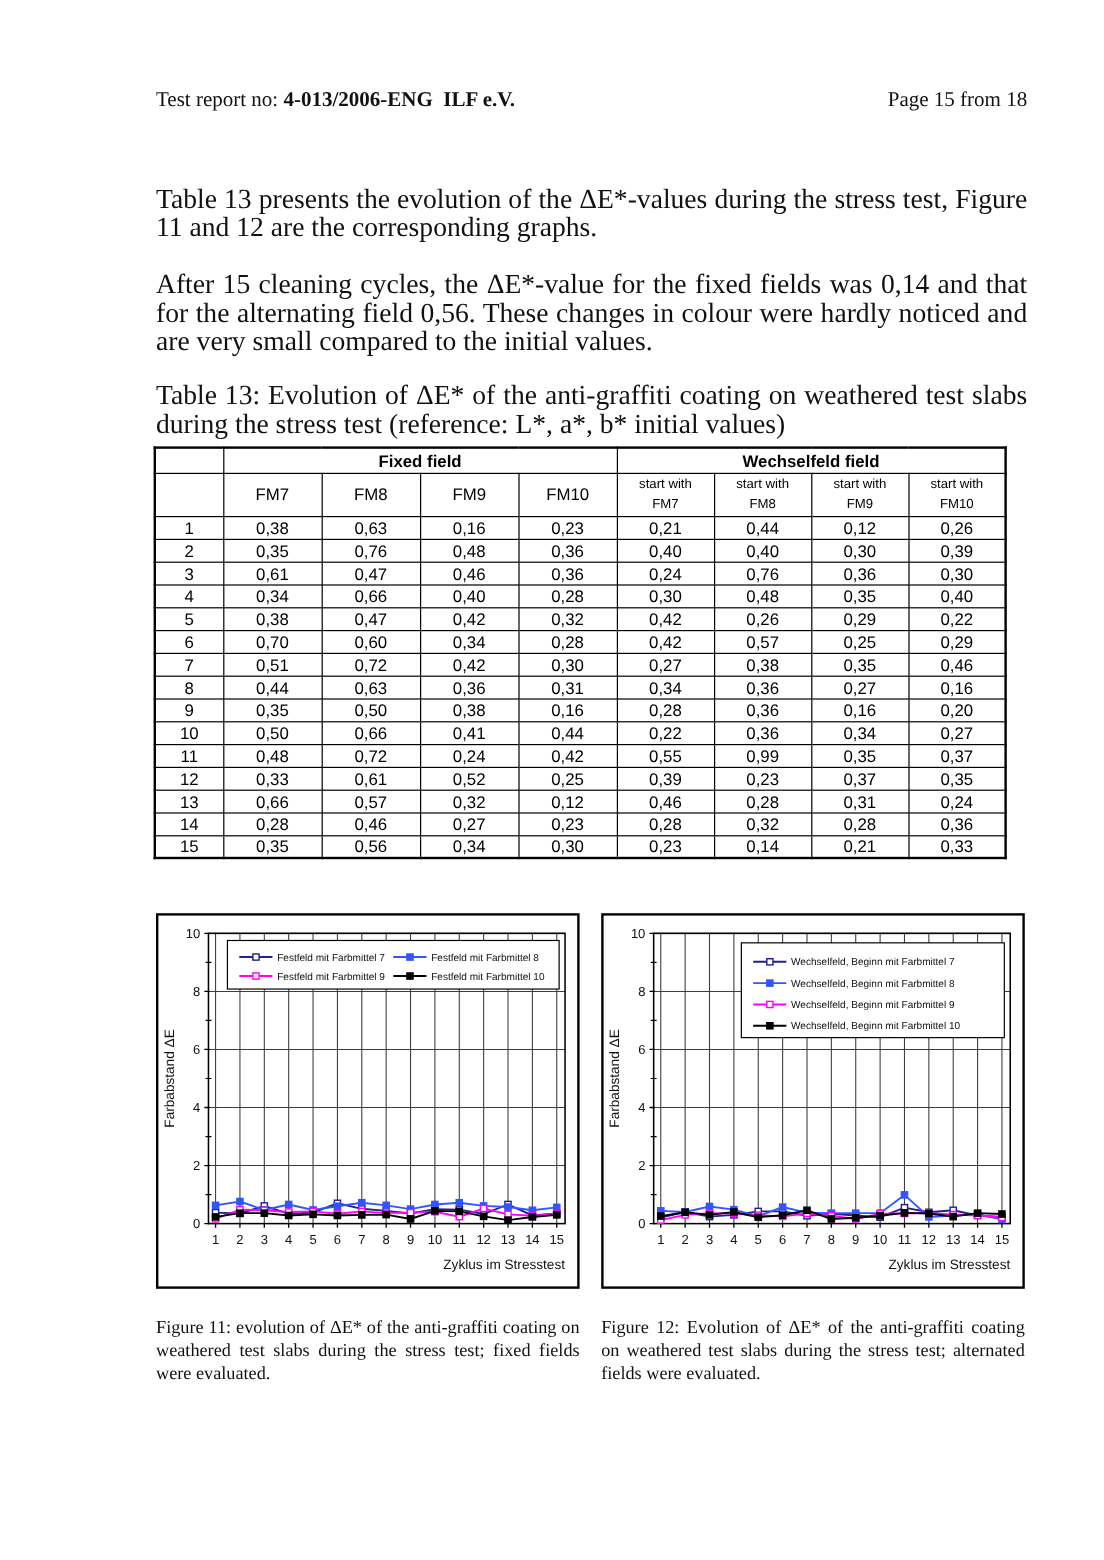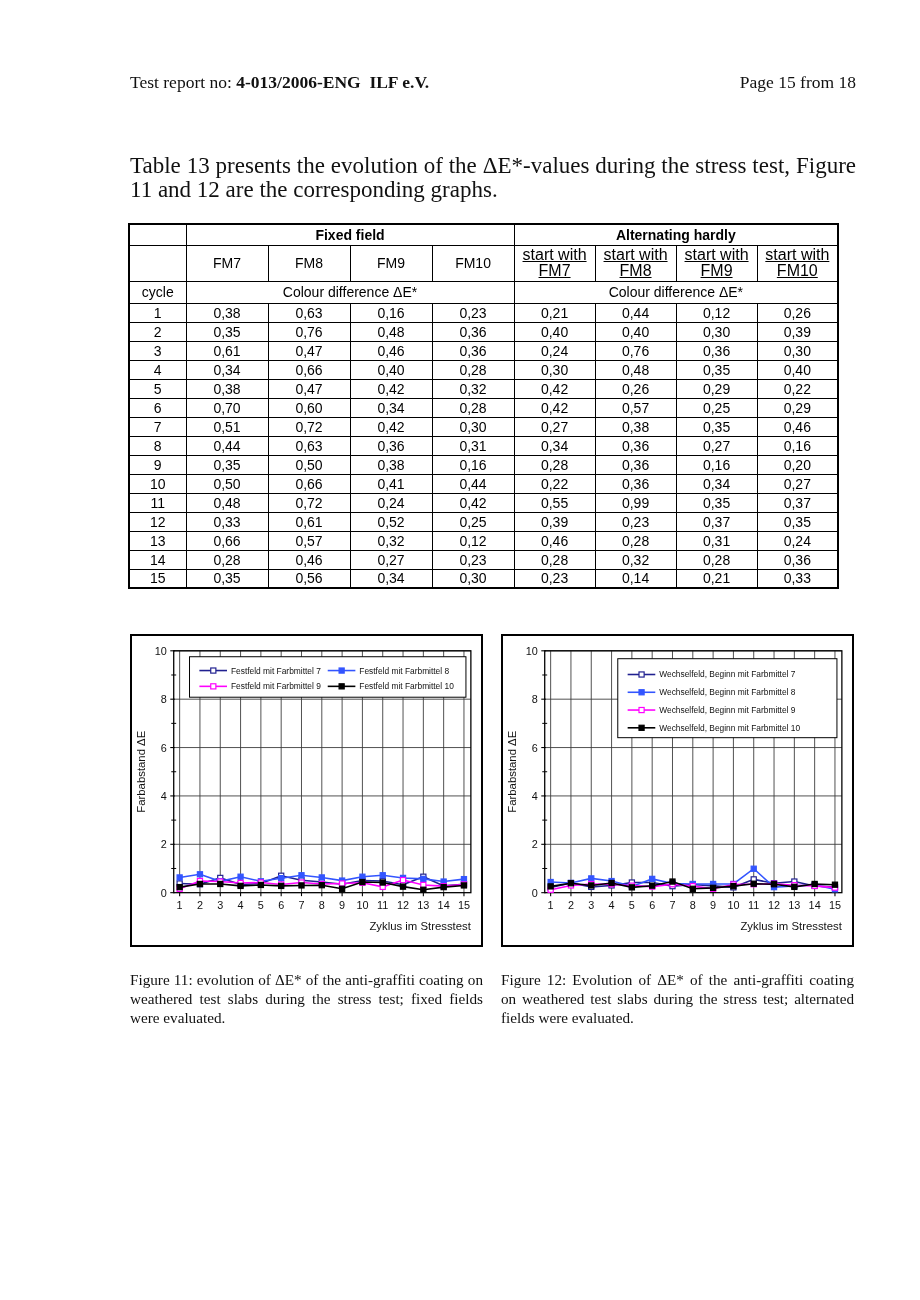--- a/index.html
+++ b/index.html
@@ -13,31 +13,31 @@
     font-size:17.5px; white-space:nowrap;
   }
   .rpt-header b{font-weight:bold;}
   p.body-par{
     font-size:23px; line-height:24px; text-align:justify; margin:0;
   }
   #par-intro{margin-top:61px;}
   #par-after{margin-top:23px;}
   #table-caption{margin-top:21px;}
   table.t13{
-    border-collapse:collapse; margin-top:21px; margin-left:-2px;
+    border-collapse:collapse; margin-top:6px; margin-left:-2px;
     width:710px; table-layout:fixed;
     font-family:"Liberation Sans", sans-serif; font-size:14px; color:#000;
   }
   table.t13 th, table.t13 td{
     border:1px solid #000; text-align:center; vertical-align:middle;
     padding:0 2px; font-weight:normal; overflow:hidden;
   }
   table.t13{border:2px solid #000;}
   table.t13 .grp{font-weight:bold;}
-  table.t13 .startwith{font-size:16px; line-height:16px; white-space:pre-line;text-decoration:underline;}
+  table.t13 .startwith{font-size:11px; line-height:16px; white-space:pre-line;}
   table.t13 col.c-cycle{width:57px;}
   table.t13 col.c-fm{width:82px;}
   table.t13 col.c-alt{width:81px;}
   table.t13 tr.hr1{height:21px;}
   table.t13 tr.hr2{height:36px;}
   table.t13 tr.hr3{height:22px;}
   table.t13 tbody tr{height:19px;}
   .charts{ display:flex; gap:18px; margin-top:45px; }
   .chartbox{
     width:353px; height:313px; border:2px solid #000; background:#fff;
@@ -53,59 +53,56 @@
 
 <div class="page">
   <div class="content">
 
     <div class="rpt-header">
       <span><span>Test report no: </span><b>4-013/2006-ENG&nbsp; ILF e.V.</b></span>
       <span>Page 15 from 18</span>
     </div>
 
     <p class="body-par" id="par-intro">Table 13 presents the evolution of the ΔE*-values during the stress test, Figure 11 and 12 are the corresponding graphs.</p>
+    <p class="body-par" id="par-after">After 15 cleaning cycles, the ΔE*-value for the fixed fields was 0,14 and that for the alternating field 0,56. These changes in colour were hardly noticed and are very small compared to the initial values.</p>
+    <p class="body-par" id="table-caption">Table 13: Evolution of ΔE* of the anti-graffiti coating on weathered test slabs during the stress test (reference: L*, a*, b* initial values)</p>
 
     <table class="t13">
       <colgroup>
         <col class="c-cycle">
           <col class="c-fm">
           <col class="c-fm">
           <col class="c-fm">
           <col class="c-fm">
         <col class="c-alt">
           <col class="c-alt">
           <col class="c-alt">
           <col class="c-alt">
       </colgroup>
       <thead>
         <tr class="hr1">
           <th></th>
           <th colspan="4" class="grp">Fixed field</th>
-          <th colspan="4" class="grp">Alternating hardly</th>
+          <th colspan="4" class="grp">Wechselfeld field</th>
         </tr>
         <tr class="hr2" id="subhead-row">
           <th></th>
         <th>FM7</th>
             <th>FM8</th>
             <th>FM9</th>
             <th>FM10</th>
             <th class="startwith">start with
 FM7</th>
             <th class="startwith">start with
 FM8</th>
             <th class="startwith">start with
 FM9</th>
             <th class="startwith">start with
 FM10</th>
           </tr>
-        <tr class="hr3">
-          <th>cycle</th>
-          <th colspan="4">Colour difference ΔE*</th>
-          <th colspan="4">Colour difference ΔE*</th>
-        </tr>
       </thead>
       <tbody id="t13-body">
           <tr>
             <td>1</td>
             <td>0,38</td>
             <td>0,63</td>
             <td>0,16</td>
             <td>0,23</td>
             <td>0,21</td>
             <td>0,44</td>

